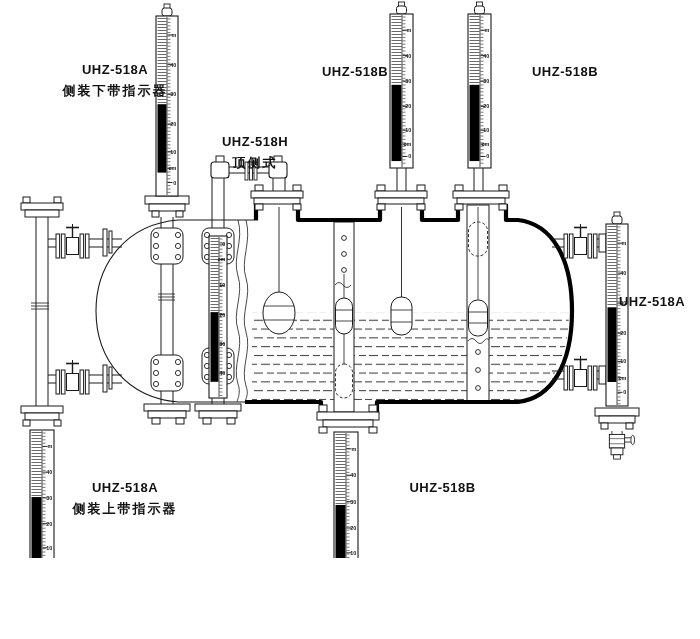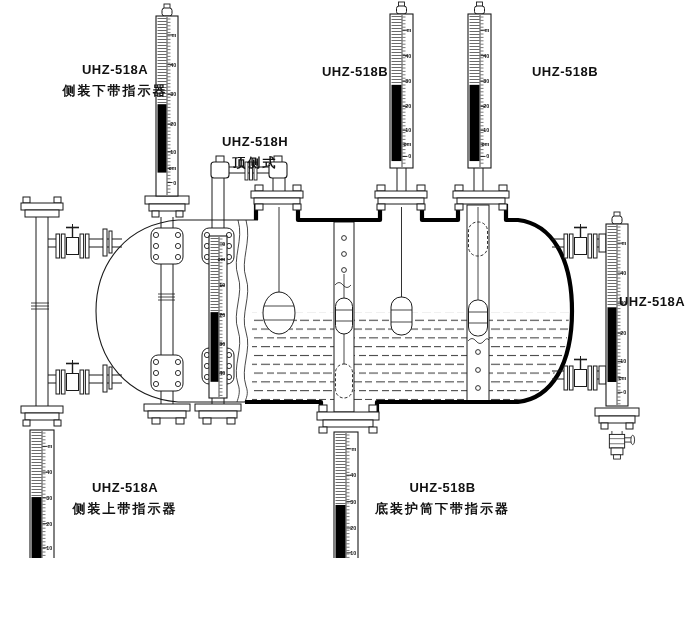--- a/index.html
+++ b/index.html
@@ -905,17 +905,16 @@
 </div>
 <div class="lbl" style="left:606px;top:292px;width:92px;">
   <div class="model">UHZ-518A</div>
 </div>
 <div class="lbl" style="left:45px;top:478px;width:160px;">
   <div class="model">UHZ-518A</div>
   <div class="nm">侧装上带指示器</div>
 </div>
 <div class="lbl" style="left:360px;top:478px;width:165px;">
   <div class="model">UHZ-518B</div>
-  <div class="nm">底装护筒下带指示器</div>
 </div>
 <div class="caption" style="left:430px;top:578px;">图1</div>
 
 </div>
 
 </body></html>

